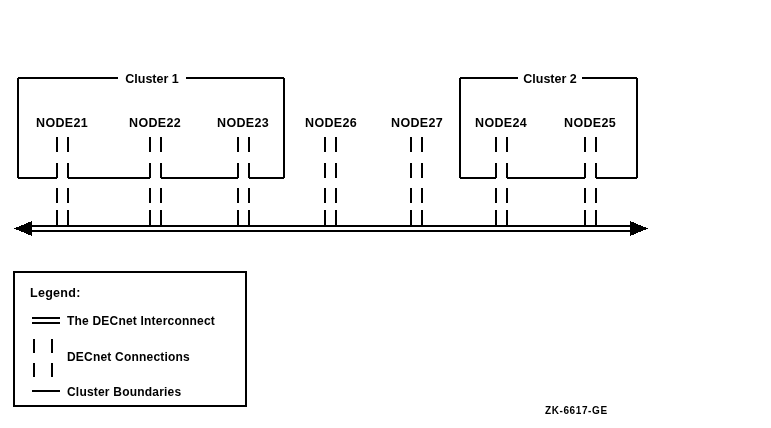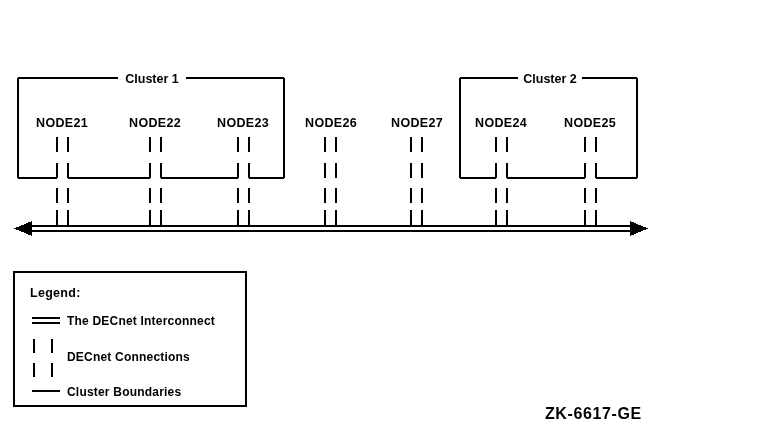--- a/index.html
+++ b/index.html
@@ -19,21 +19,21 @@
     left: 0;
     top: 0;
     width: 771px;
     height: 428px;
   }
   .figure-id {
     position: absolute;
     left: 545px;
     top: 405px;
     font-family: "Liberation Sans", sans-serif;
-    font-size: 16px;
+    font-size: 10px;
     font-weight: bold;
     letter-spacing: 0.6px;
     color: #000000;
     white-space: nowrap;
   }
   svg text {
     fill: #000000;
   }
   .node-label {
     font-family: "Liberation Sans", sans-serif;

